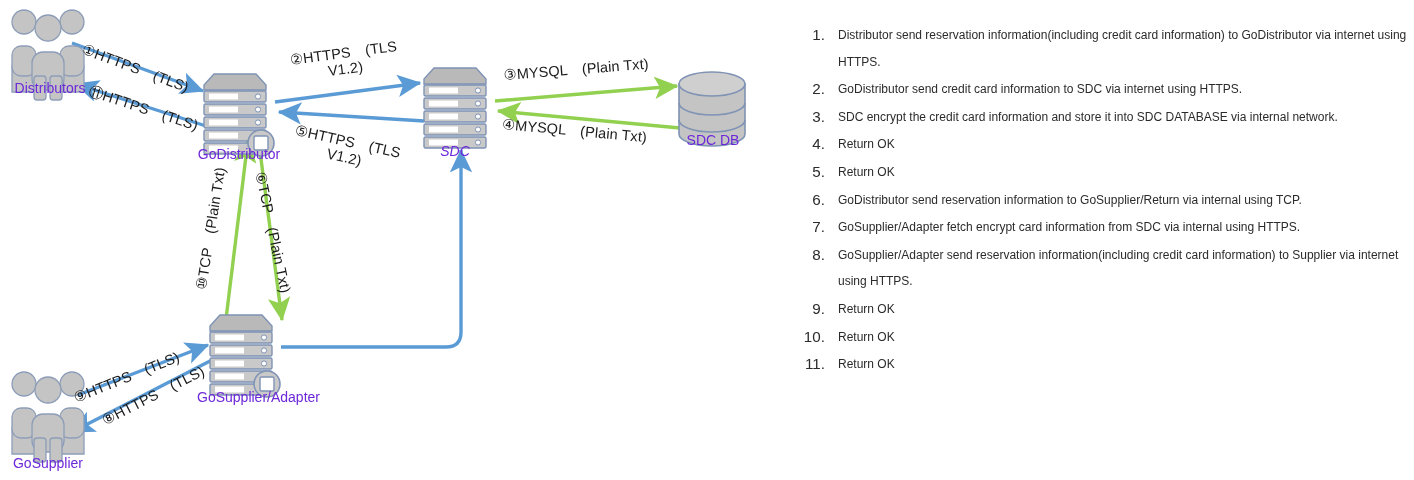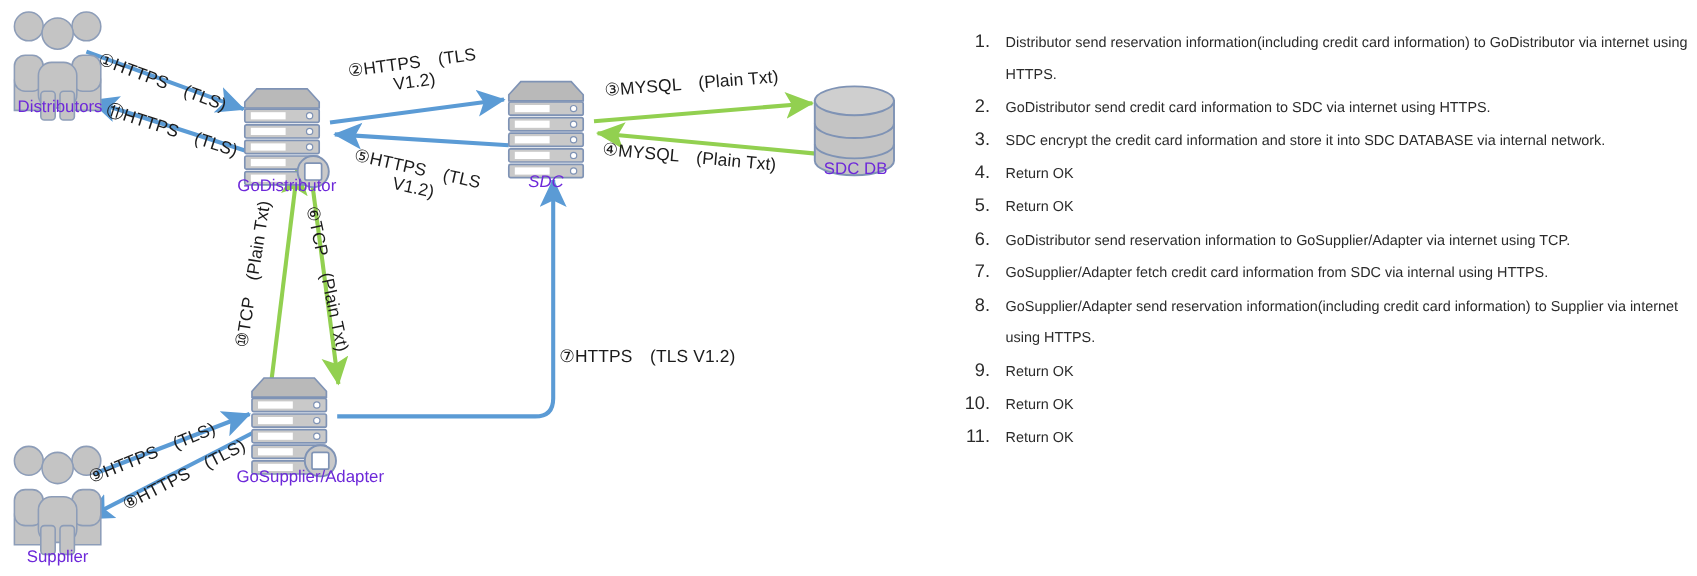--- a/index.html
+++ b/index.html
@@ -228,57 +228,56 @@
     <div class="node-label" style="left:0px;  top:80px;  width:100px;">Distributors</div>
 
     <div class="node-label" style="left:180px; top:146px; width:118px;">GoDistributor</div>
 
     <div class="node-label" style="left:420px; top:143px; width:70px;font-style:italic;">SDC</div>
 
     <div class="node-label" style="left:670px; top:132px; width:86px;">SDC DB</div>
 
     <div class="node-label" style="left:180px; top:389px; width:140px;text-align:right;">GoSupplier/Adapter</div>
 
-    <div class="node-label" style="left:0px;  top:455px; width:96px;">Supplier</div>
+    <div class="node-label" style="left:0px;  top:455px; width:96px;">GoSupplier</div>
 
     <div class="flow-label" style="left:86px;  top:40px;  transform: rotate(20.5deg);">①HTTPS　(TLS)</div>
 
     <div class="flow-label two-line" style="left:289px; top:52px;  transform: rotate(-7.5deg);">②HTTPS　(TLS
 V1.2)</div>
 
     <div class="flow-label" style="left:503px; top:66px;  transform: rotate(-4.5deg);">③MYSQL　(Plain Txt)</div>
 
     <div class="flow-label" style="left:503px; top:115px; transform: rotate(5.2deg);">④MYSQL　(Plain Txt)</div>
 
     <div class="flow-label two-line" style="left:297px; top:122px; transform: rotate(12.5deg);">⑤HTTPS　(TLS
 V1.2)</div>
 
     <div class="flow-label" style="left:269px; top:170px; transform: rotate(78deg);">⑥TCP　(Plain Txt)</div>
 
-    <div class="flow-label" style="left:466px; top:288px;">⑦HTTPS　(TLS V1.2)</div>
 
     <div class="flow-label" style="left:99px;  top:413px; transform: rotate(-27deg);">⑧HTTPS　(TLS)</div>
 
     <div class="flow-label" style="left:71px;  top:390px; transform: rotate(-22deg);">⑨HTTPS　(TLS)</div>
 
     <div class="flow-label" style="left:192px; top:288px; transform: rotate(-81deg);">⑩TCP　(Plain Txt)</div>
 
     <div class="flow-label" style="left:92px;  top:82px;  transform: rotate(18deg);">⑪HTTPS　(TLS)</div>
 
   </div>
 
   <div id="steps">
     <ol class="steps-list">
       <li>Distributor send reservation information(including credit card information) to GoDistributor via internet using HTTPS.</li>
       <li>GoDistributor send credit card information to SDC via internet using HTTPS.</li>
       <li>SDC encrypt the credit card information and store it into SDC DATABASE via internal network.</li>
       <li>Return OK</li>
       <li>Return OK</li>
-      <li>GoDistributor send reservation information to GoSupplier/Adapter via internet using TCP.</li>
-      <li>GoSupplier/Adapter fetch credit card information from SDC via internal using HTTPS.</li>
+      <li>GoDistributor send reservation information to GoSupplier/Return via internal using TCP.</li>
+      <li>GoSupplier/Adapter fetch encrypt card information from SDC via internal using HTTPS.</li>
       <li>GoSupplier/Adapter send reservation information(including credit card information) to Supplier via internet using HTTPS.</li>
       <li>Return OK</li>
       <li>Return OK</li>
       <li>Return OK</li>
     </ol>
   </div>
 
 </div>
 
 </body></html>

